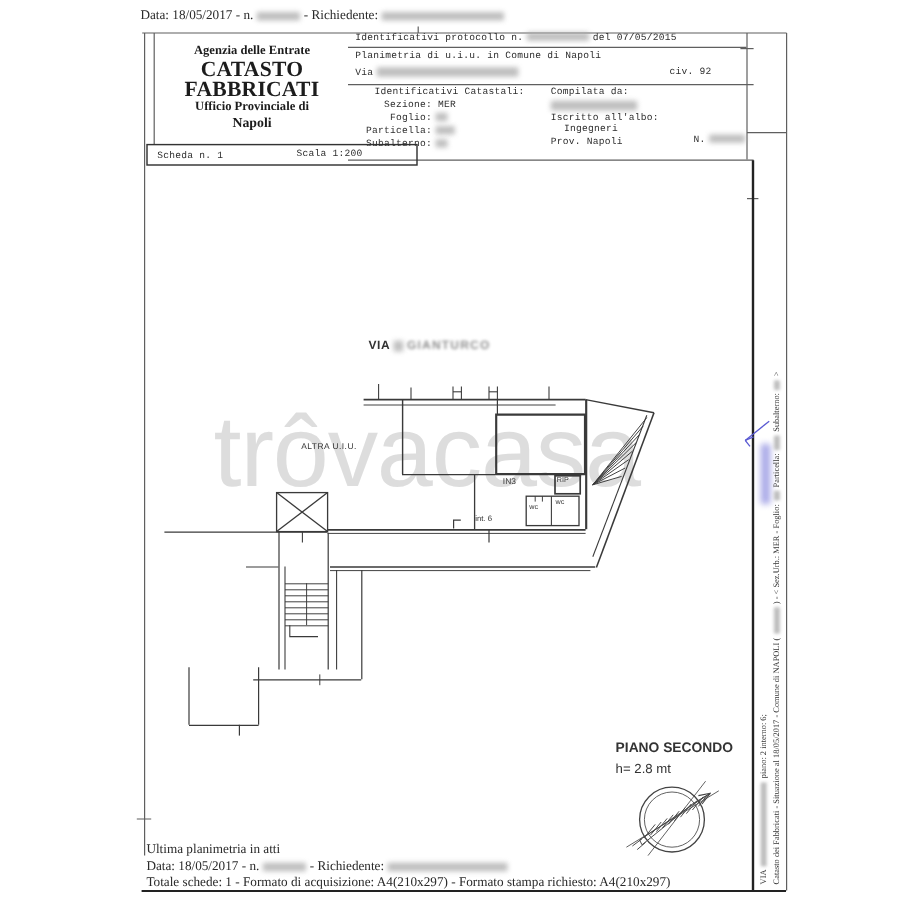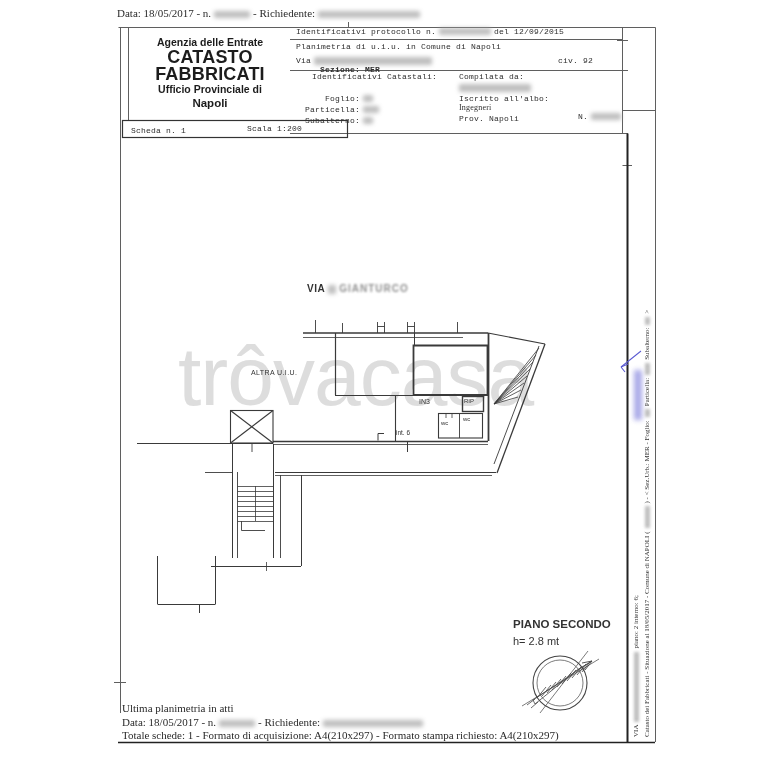--- a/index.html
+++ b/index.html
@@ -176,54 +176,54 @@
       <path d="M621,367 L628,364 M621,367 L625,372"></path>
     </g>
   </svg>
 
   <div id="blue-blur" class="abs"></div>
 
   <div class="abs serif11" style="left:117px;top:7px;">
     <span>Data: 18/05/2017 - n.</span><span class="rblur" style="width:36px;"></span><span>- Richiedente:</span><span class="rblur" style="width:102px;"></span>
   </div>
 
-  <div id="agency" class="abs sansb" style="left:130px;top:36px;">
+  <div id="agency" class="abs sansb" style="left:130px;top:36px;font-family:Liberation Serif, serif;">
     <div class="a1">Agenzia delle Entrate</div>
     <div class="a2">CATASTO FABBRICATI</div>
     <div class="a3">Ufficio Provinciale di</div>
     <div class="a4">Napoli</div>
   </div>
 
   <div class="abs mono" style="left:296px;top:27px;">
-    <span>Identificativi protocollo n.</span><span class="rblur" style="width:52px;"></span><span>del  12/09/2015</span>
+    <span>Identificativi protocollo n.</span><span class="rblur" style="width:52px;"></span><span>del  07/05/2015</span>
   </div>
   <div class="abs mono" style="left:296px;top:42px;">Planimetria di u.i.u. in Comune di Napoli</div>
   <div class="abs mono" style="left:296px;top:56px;">
     <span>Via</span><span class="rblur" style="width:118px;height:8px;"></span>
   </div>
   <div class="abs mono" style="left:558px;top:56px;">civ. 92</div>
 
   <div class="abs mono" style="left:312px;top:72px;">Identificativi Catastali:</div>
-  <div class="abs mono" style="left:296px;top:65px;font-weight:bold;">
+  <div class="abs mono" style="left:296px;top:83px;">
     <span class="lbl">Sezione:</span><span class="val">MER</span>
   </div>
   <div class="abs mono" style="left:296px;top:94px;">
     <span class="lbl">Foglio:</span><span class="rblur" style="width:10px;"></span>
   </div>
   <div class="abs mono" style="left:296px;top:105px;">
     <span class="lbl">Particella:</span><span class="rblur" style="width:16px;"></span>
   </div>
   <div class="abs mono" style="left:296px;top:116px;">
     <span class="lbl">Subalterno:</span><span class="rblur" style="width:10px;"></span>
   </div>
 
   <div class="abs mono" style="left:459px;top:72px;">Compilata da:</div>
   <span class="abs rblur block" style="left:459px;top:84px;width:72px;height:8px;"></span>
   <div class="abs mono" style="left:459px;top:94px;">Iscritto all'albo:</div>
-  <div class="abs mono" style="left:459px;top:103px;font-family:Liberation Serif, serif;">Ingegneri</div>
+  <div class="abs mono" style="left:470px;top:103px;">Ingegneri</div>
   <div class="abs mono" style="left:459px;top:114px;">Prov. Napoli</div>
   <div class="abs mono" style="left:578px;top:112px;">
     <span>N.</span><span class="rblur" style="width:30px;"></span>
   </div>
 
   <div class="abs mono" style="left:131px;top:126px;">Scheda n. 1</div>
   <div class="abs mono" style="left:219px;top:124px;margin-left:28px;">Scala 1:200</div>
 
   <div class="abs planlbl" style="left:307px;top:283px;font-size:10px;font-weight:600;letter-spacing:.5px;">
     <span>VIA</span><span class="rblur" style="width:8px;height:9px;"></span><span class="street-blur">GIANTURCO</span>

